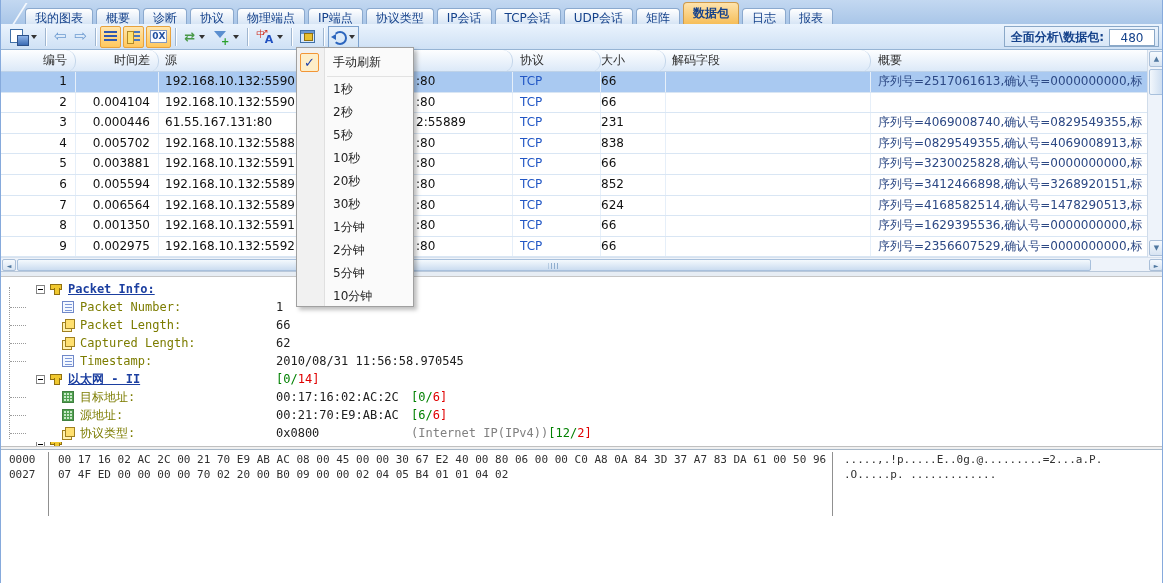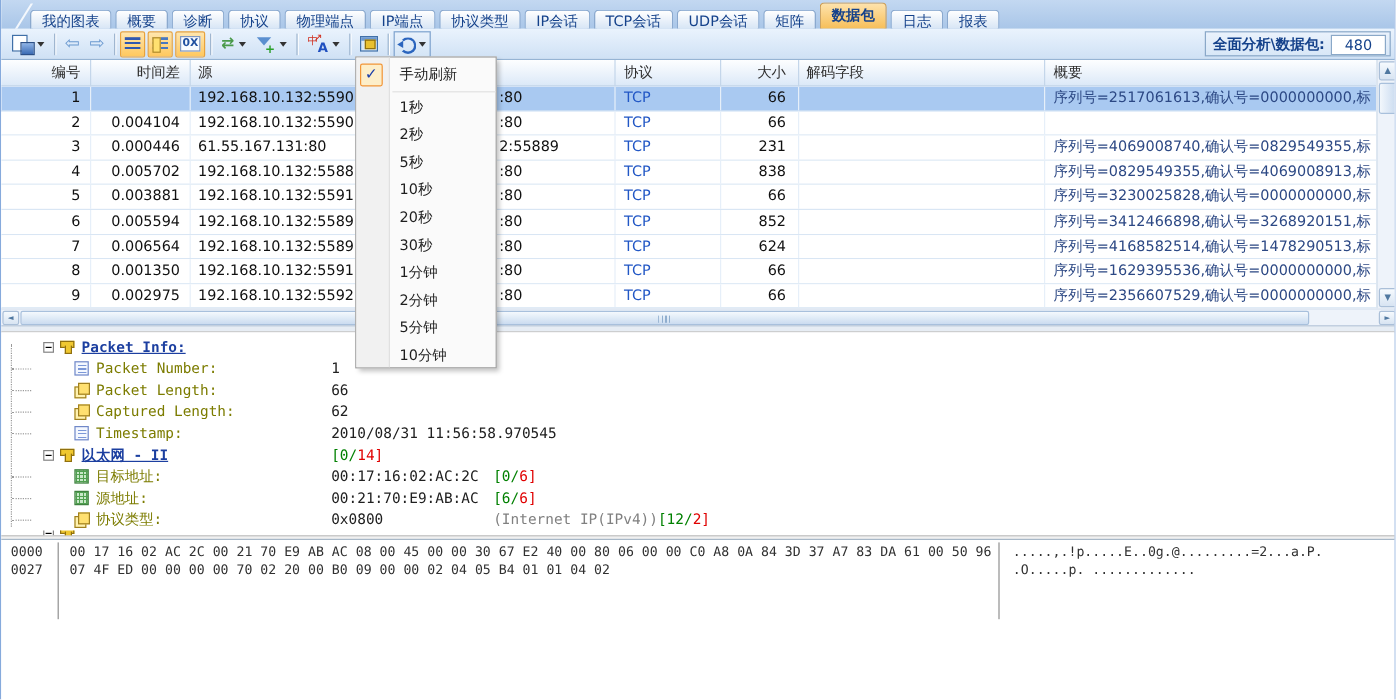--- a/index.html
+++ b/index.html
@@ -70,31 +70,31 @@
              border:1px solid #8AA8C8; background:linear-gradient(#EAF2FC,#D8E7F7); padding:0 3px 0 6px; }
   .counter-label { font-weight:bold; color:#15428B; }
   .counter-value { width:46px; height:17px; line-height:16px; background:#fff; border:1px solid #8AA8C8;
                    text-align:center; margin-left:5px; color:#15428B; }
 
   
   .table { position:absolute; left:0; top:50px; width:1163px; height:207px; background:#fff; }
   .thead { position:absolute; left:0; top:0; width:1146px; height:22px; display:flex;
            background:linear-gradient(#FDFEFF,#DCE9F8); border-bottom:1px solid #BED2E8; }
   .th { height:22px; line-height:21px; color:#2F2F2F; border-right:1px solid #C4D6EA;
-        overflow:hidden; white-space:nowrap; }
+        overflow:hidden; white-space:nowrap;border-radius:10px; }
   .tbody { position:absolute; left:0; top:22px; width:1146px; height:185px; overflow:hidden; }
   .trow { display:flex; height:20.6px; border-bottom:1px solid #D9E6F4; background:#fff; }
   .trow.selected { background:#A9C9F1; }
   .td { height:100%; line-height:19px; overflow:hidden; white-space:nowrap; border-right:1px solid #E6EFF9; }
   .c0 { width:75px;  text-align:right; padding-right:8px; }
   .c1 { width:83px;  text-align:right; padding-right:8px; }
   .c2 { width:182px; padding-left:6px; }
   .c3 { width:172px; padding-left:75px; }
   .c4 { width:88px;  padding-left:7px; }
-  .c5 { width:65px;  text-align:right; padding-right:10px; }
+  .c5 { width:65px;  text-align:left; padding-right:10px; }
   .c6 { width:205px; padding-left:6px; }
   .c7 { width:276px; padding-left:7px; border-right:none; }
   .td.c0,.td.c1,.td.c2,.td.c3 { color:#101010; }
   .td.c4 { color:#2257C5; }
   .td.c5 { color:#101010; }
   .td.c7 { color:#2C4884; }
 
   
   .vscroll { position:absolute; right:0; top:0; width:17px; height:207px; background:#EEF3FA;
              border-left:1px solid #D0DCEA; }

